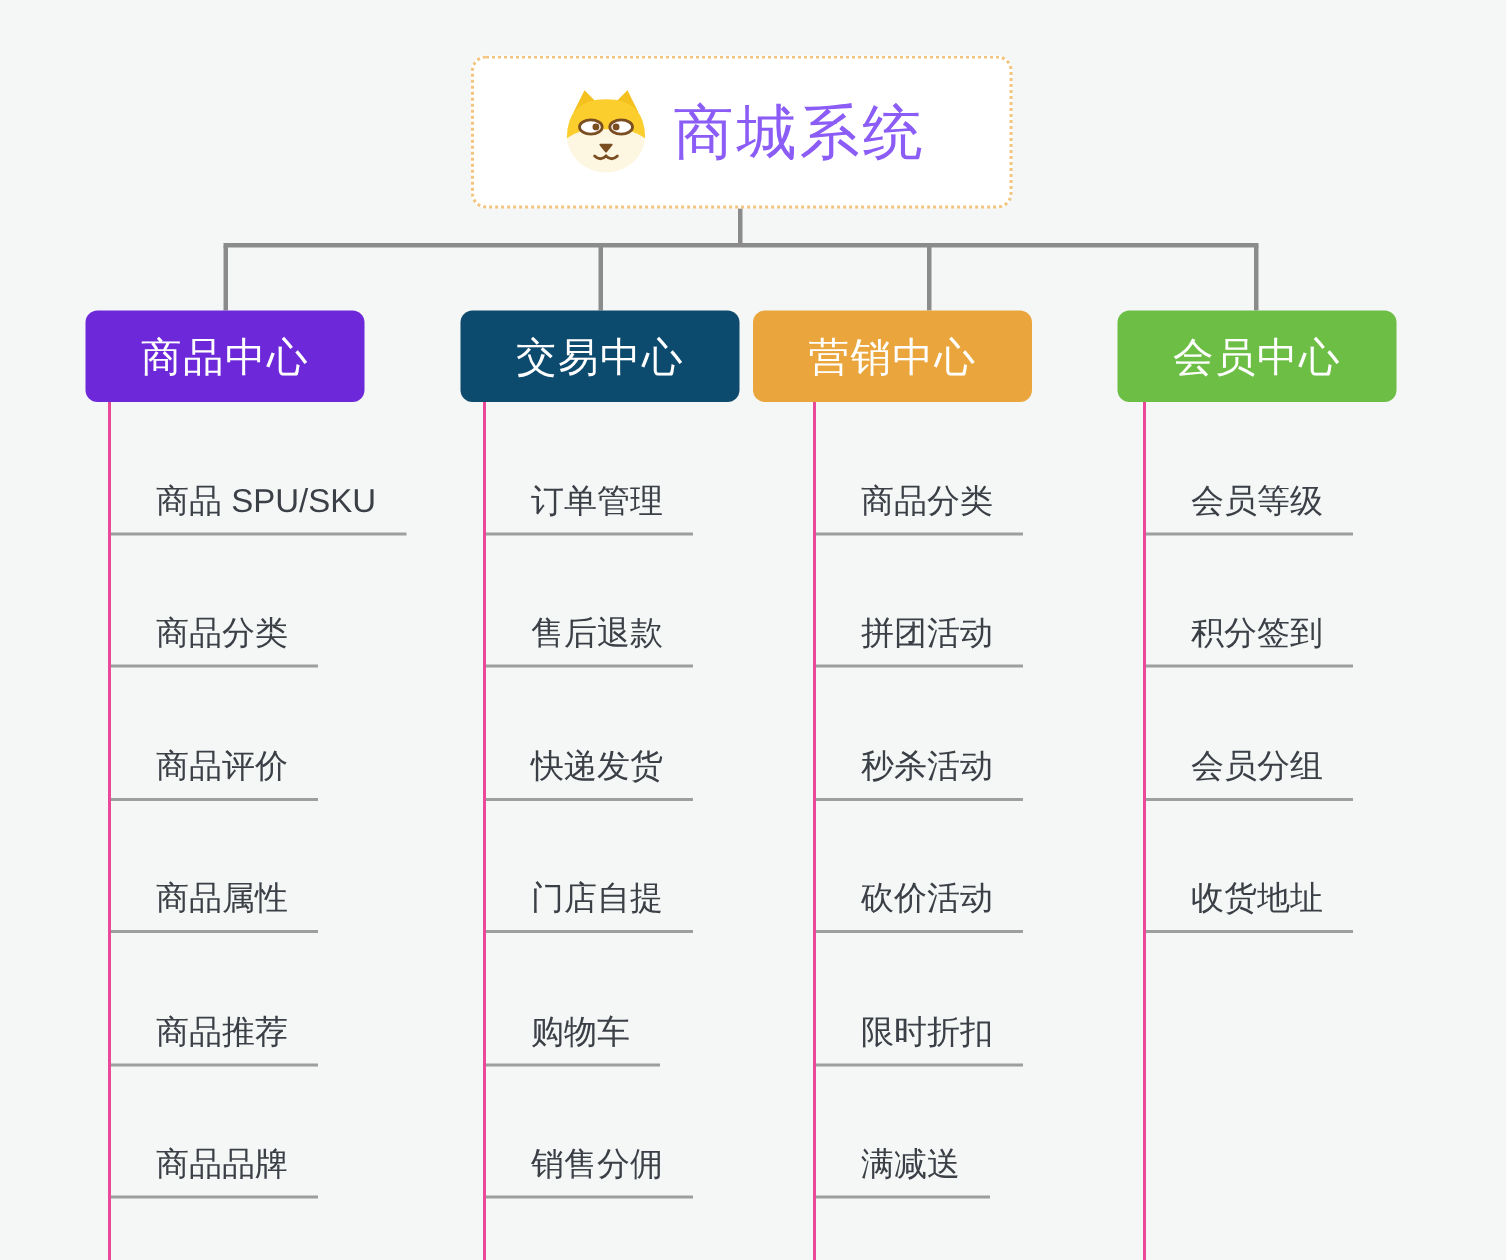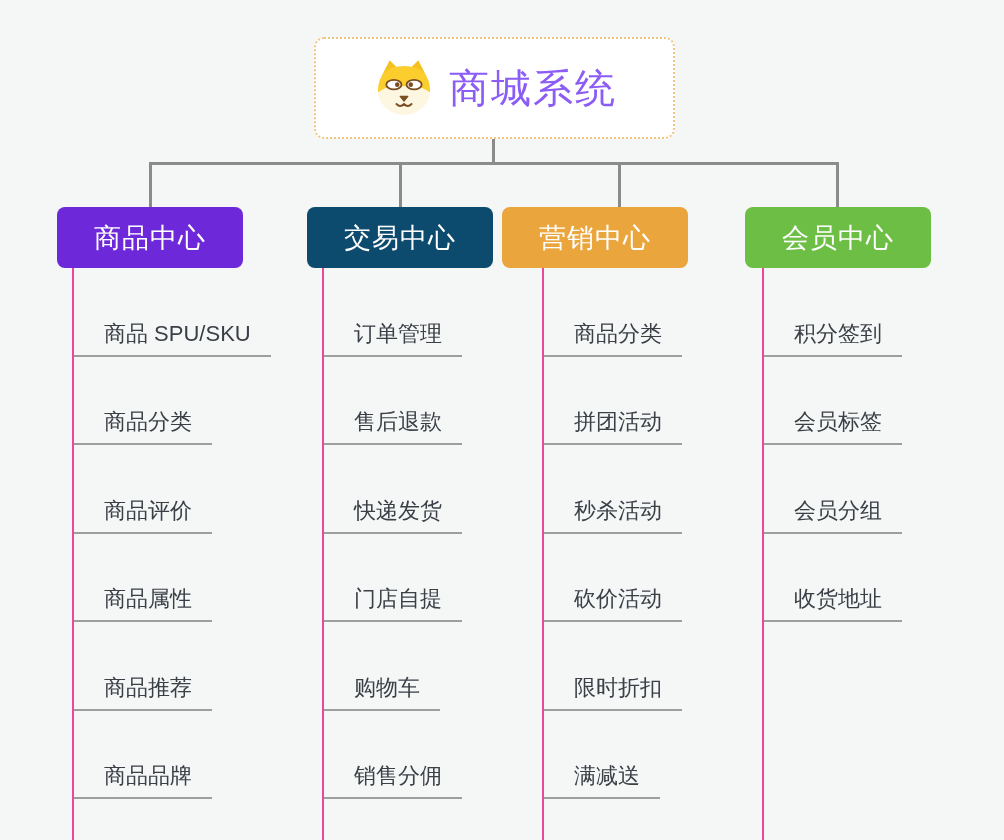--- a/index.html
+++ b/index.html
@@ -183,26 +183,26 @@
       <div class="item-row">
           <span class="item-label">满减送</span>
         </div>
     </div>
   </div>
 
   <div class="branch branch-4">
     <div class="branch-box" style="background: rgb(108, 190, 69);">会员中心</div>
     <div class="column">
       <div class="item-row">
+          <span class="item-label">会员等级</span>
+        </div>
+      <div class="item-row">
           <span class="item-label">积分签到</span>
         </div>
       <div class="item-row">
-          <span class="item-label">会员标签</span>
-        </div>
-      <div class="item-row">
           <span class="item-label">会员分组</span>
         </div>
       <div class="item-row">
           <span class="item-label">收货地址</span>
         </div>
     </div>
   </div>
 
 </div>
 

